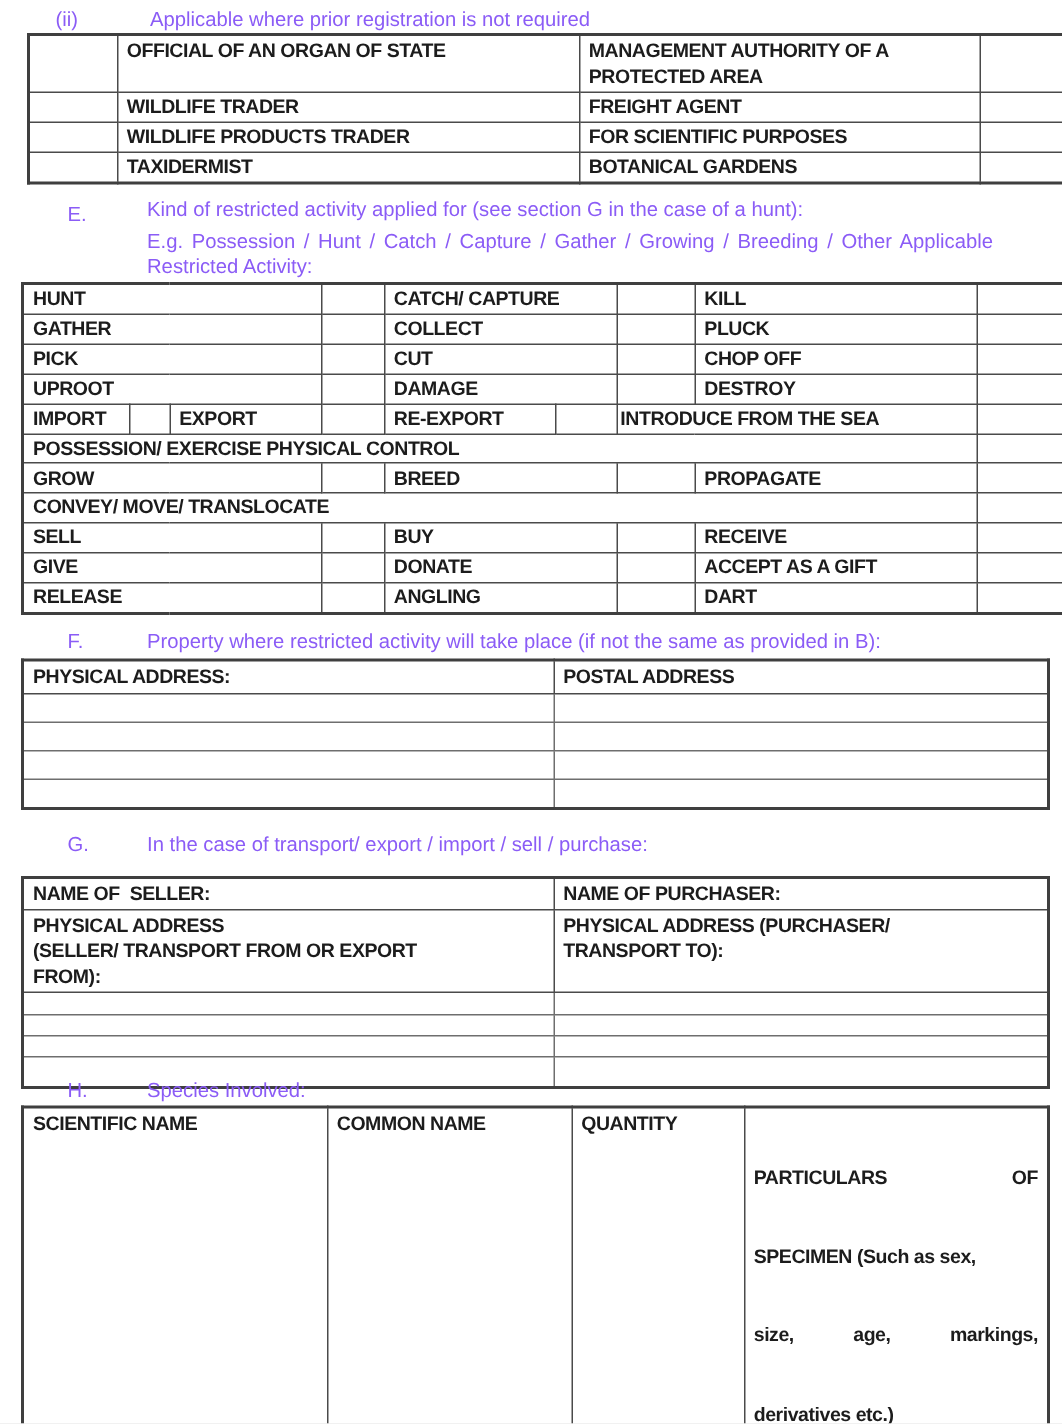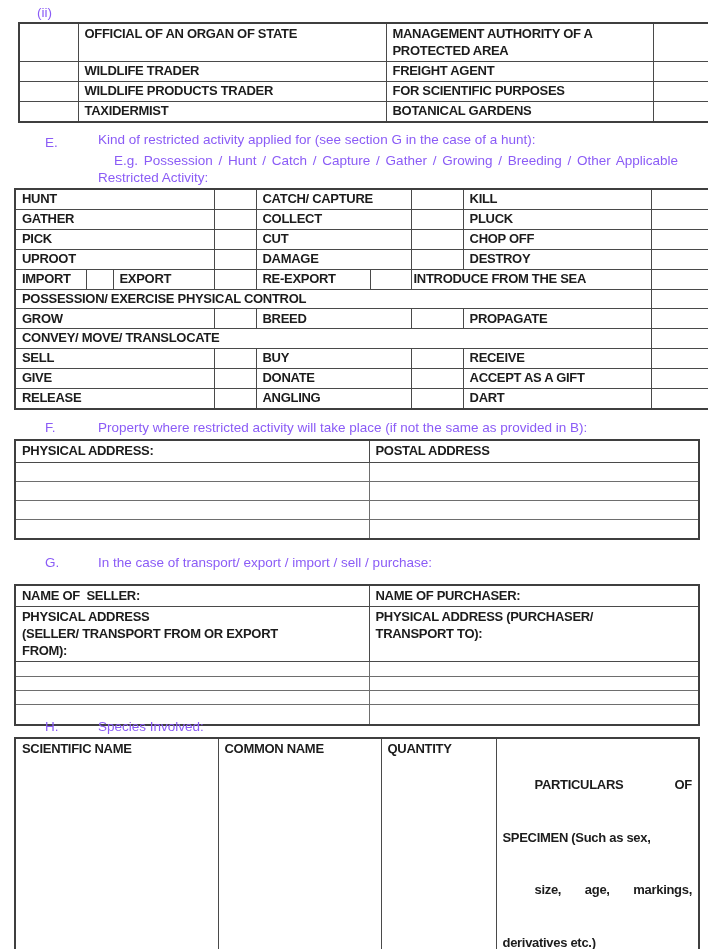--- a/index.html
+++ b/index.html
@@ -15,29 +15,30 @@
   }
   .tbl td{
     border:1px solid #4a4a4a;padding:1px 6px;
     font-weight:bold;font-size:13px;letter-spacing:-0.3px;line-height:1.3;
     vertical-align:middle;overflow:hidden;white-space:pre-wrap;color:#1c1c1c;
   }
   .tbl{border:2px solid #3f3f3f;}
   tr.blank td{border-color:#6e6e6e;}
   td.vtop{vertical-align:top;padding-top:2px;}
   td.ctr{padding:1px 2px;}
-  .just{text-align:justify;text-align-last:justify;margin-left:32px;}
+  .just{text-align:justify;text-align-last:justify;}
   .p-lines div{line-height:19px;}
 </style>
 </head>
 <body>
 
 <div class="page">
 
   <span class="abs sec-label" style="left:37px;top:5px">(ii)</span>
+  <span class="abs sec-title" style="left:100px;top:5px">Applicable where prior registration is not required</span>
 
   <table class="tbl" style="left:18px;top:22px;width:693px">
     <colgroup>
         <col style="width:59px">
         <col style="width:308px">
         <col style="width:267px">
         <col style="width:59px">
       </colgroup>
     <tbody>
         <tr style="height:36px">
@@ -63,21 +64,21 @@
       <td></td>
       <td>TAXIDERMIST</td>
       <td>BOTANICAL GARDENS</td>
       <td></td>
     </tr>
   </tbody>
     </table>
 
   <span class="abs sec-label" style="left:45px;top:135px">E.</span>
   <span class="abs sec-title" style="left:98px;top:132px">Kind of restricted activity applied for (see section G in the case of a hunt):</span>
-  <span class="abs sec-title wide" style="left:114px;top:153px">E.g. Possession / Hunt / Catch / Capture / Gather / Growing / Breeding / Other Applicable</span>
+  <span class="abs sec-title wide" style="left:98px;top:153px">E.g. Possession / Hunt / Catch / Capture / Gather / Growing / Breeding / Other Applicable</span>
   <span class="abs sec-title" style="left:98px;top:170px">Restricted Activity:</span>
 
   <table class="tbl" style="left:14px;top:188px;width:697px">
     <colgroup>
       <col style="width:71px">
         <col style="width:27px">
         <col style="width:101px">
         <col style="width:42px">
       <col style="width:114px">
         <col style="width:41px">

